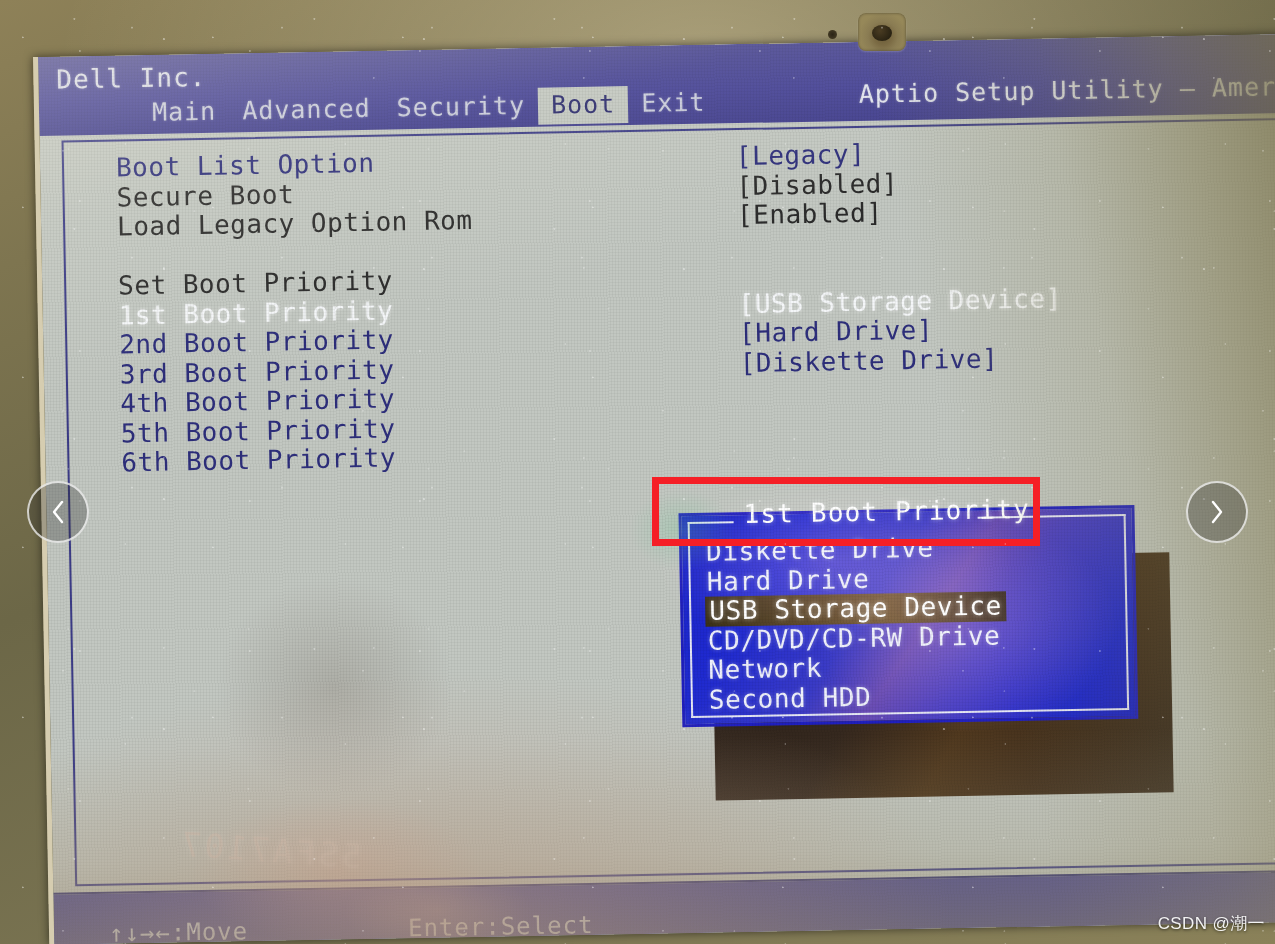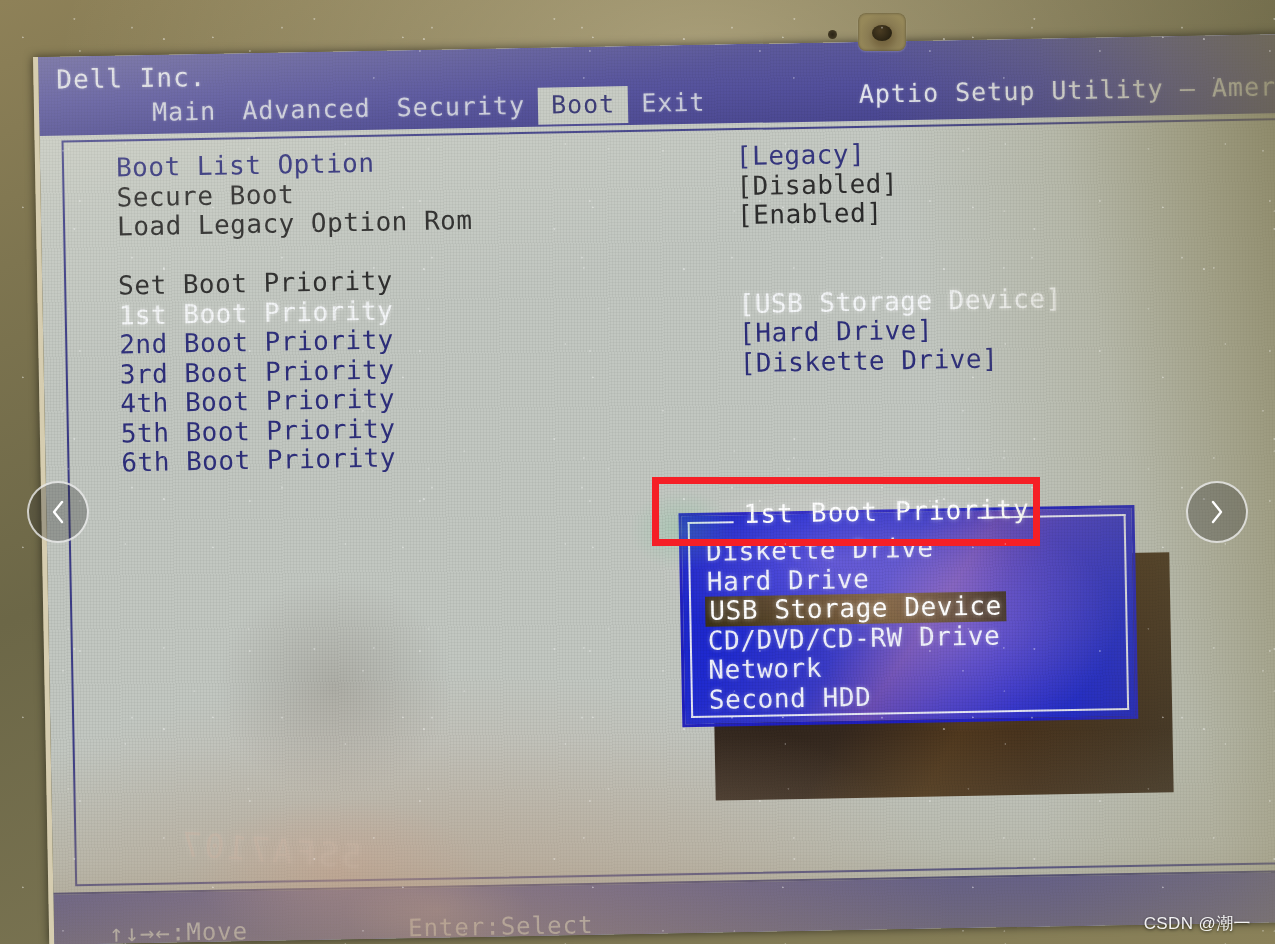--- a/index.html
+++ b/index.html
@@ -296,21 +296,21 @@
     background: rgba(42,42,42,.30);
     display: flex; align-items: center; justify-content: center;
     z-index: 80; cursor: pointer;
   }
   #nav-prev { left: 27px; }
   #nav-next { left: 1186px; }
   .nav-btn svg { display: block; }
 
   
   #watermark {
-    position: absolute; right: 24px; bottom: 9px;
+    position: absolute; right: 10px; bottom: 9px;
     font-family: "Liberation Sans", sans-serif;
     font-size: 17px; color: rgba(255,255,255,.92);
     letter-spacing: .4px;
     text-shadow: 0 1px 3px rgba(0,0,0,.6);
     z-index: 85; white-space: nowrap;
   }
 </style>
 </head>
 <body>
 

